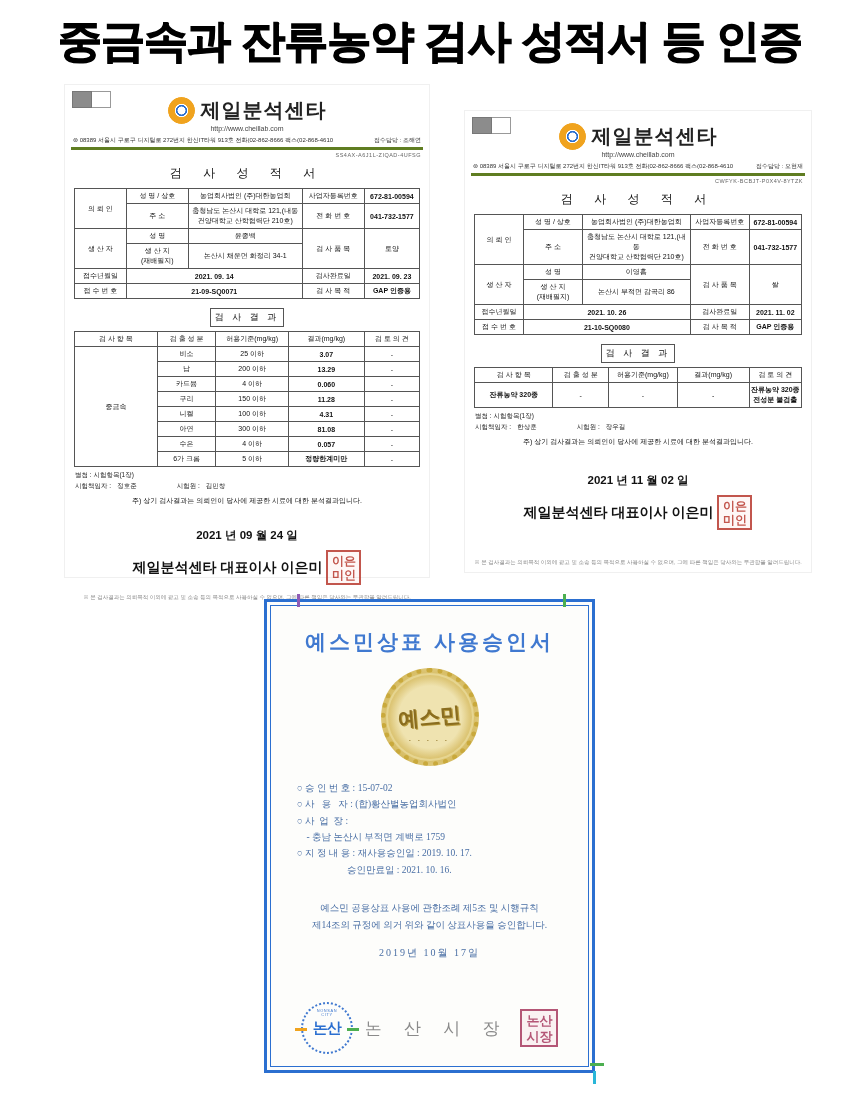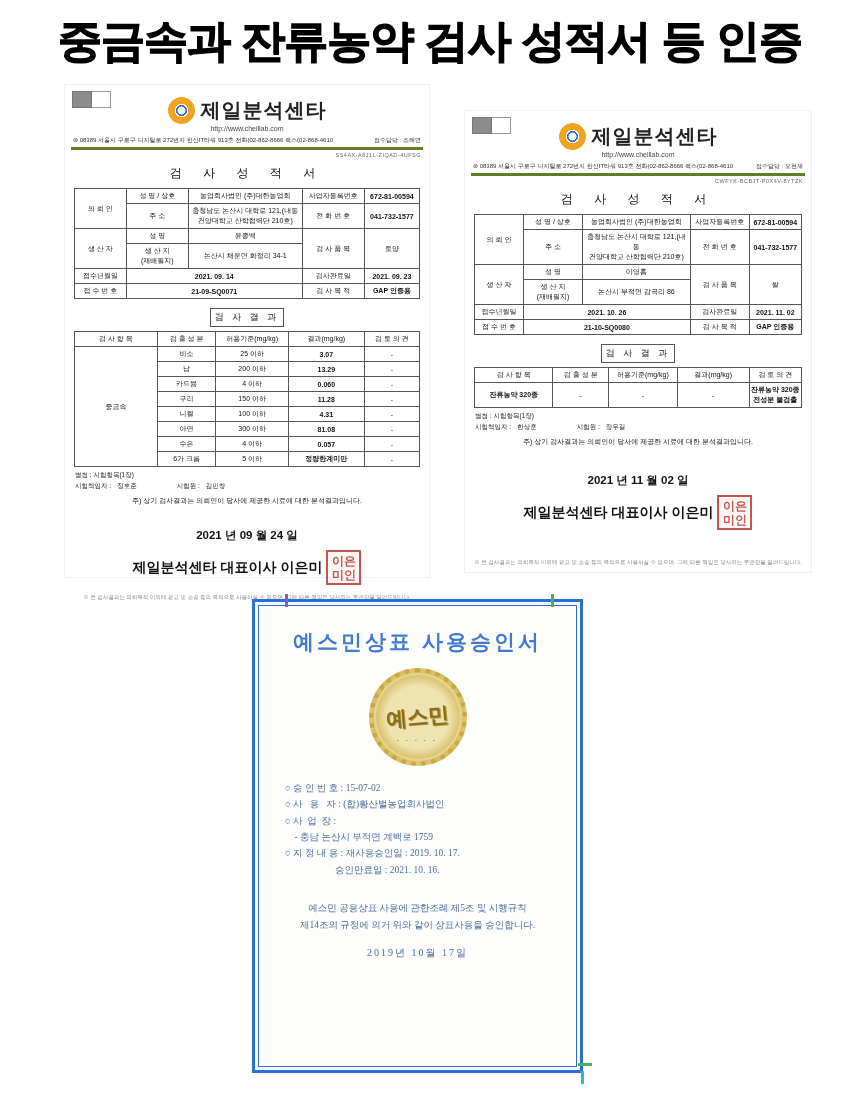--- a/index.html
+++ b/index.html
@@ -41,21 +41,21 @@
   .docdate{text-align:center;font-weight:bold;font-size:11.5px;color:#111;}
   .sigrow{display:flex;justify-content:center;align-items:center;gap:4px;margin-top:7px;}
   .signame{font-size:14px;font-weight:bold;color:#111;}
   .seal{width:35px;height:35px;border:2px solid #b8392e;color:#b8392e;box-sizing:border-box;
     font-size:12px;font-weight:bold;line-height:1.2;text-align:center;word-break:break-all;
     padding:2px;opacity:.85;overflow:hidden;background:rgba(230,80,70,.06);}
   .disclaimer{font-size:5.5px;color:#8a8a8a;text-align:center;margin-top:9px;padding:0 8px;}.gap22{height:22px;}.gap26{height:26px;}
   .abs-bottom{position:absolute;bottom:6px;left:0;right:0;}
 
   
-  .cert{position:absolute;left:252px;top:599px;width:331px;height:474px;
+  .cert{position:absolute;left:264px;top:599px;width:331px;height:474px;
     border:3px solid #2b6fd0;box-sizing:border-box;padding:3px;background:#fdfdfb;}
   .cert-inner{border:1.5px solid #2b6fd0;width:100%;height:100%;box-sizing:border-box;
     position:relative;font-family:"Liberation Serif",serif;}
   .tick{position:absolute;z-index:3;}
   .tick-purple{left:30px;top:-8px;width:3px;height:13px;background:#8e5bb5;}
   .tick-green-top{right:26px;top:-8px;width:3px;height:13px;background:#4caf50;}
   .tick-green-br{right:-12px;bottom:4px;width:14px;height:3px;background:#4caf50;}
   .tick-cyan-br{right:-4px;bottom:-14px;width:3px;height:13px;background:#29b6d8;}
   .cert-title{text-align:center;color:#4079d0;font-size:21px;font-weight:bold;
     letter-spacing:3px;margin-top:22px;font-family:"Liberation Sans",sans-serif;}
@@ -377,16 +377,26 @@
     <div class="cert-inner">
       <div class="cert-title">예스민상표 사용승인서</div>
       <div class="medal">
         <span class="medal-text">예스민</span>
         <span class="medal-dots">• • • • •</span>
       </div>
       <div class="cert-lines"><div>○ 승 인 번 호 : 15-07-02</div><div>○ 사   용   자 : (합)황산벌농업회사법인</div><div>○ 사  업  장 :</div><div>    - 충남 논산시 부적면 계백로 1759</div><div>○ 지 정 내 용 : 재사용승인일 : 2019. 10. 17.</div><div>                     승인만료일 : 2021. 10. 16.</div></div>
       <div class="cert-body">예스민 공용상표 사용에 관한조례 제5조 및 시행규칙
 제14조의 규정에 의거 위와 같이 상표사용을 승인합니다.</div>
       <div class="cert-date">2019년 10월 17일</div>
+      <div class="cert-bottom">
+        <div class="nonsan-logo">
+          <span class="ring-top">NONSAN CITY</span>
+          <span class="nonsan-text">논산</span>
+          <span class="bar-l"></span>
+          <span class="bar-r"></span>
+        </div>
+        <span class="issuer">논 산 시 장</span>
+        <span class="cert-seal">논산시장</span>
+      </div>
     </div>
   </div>
 
 </div>
 
 </body></html>

